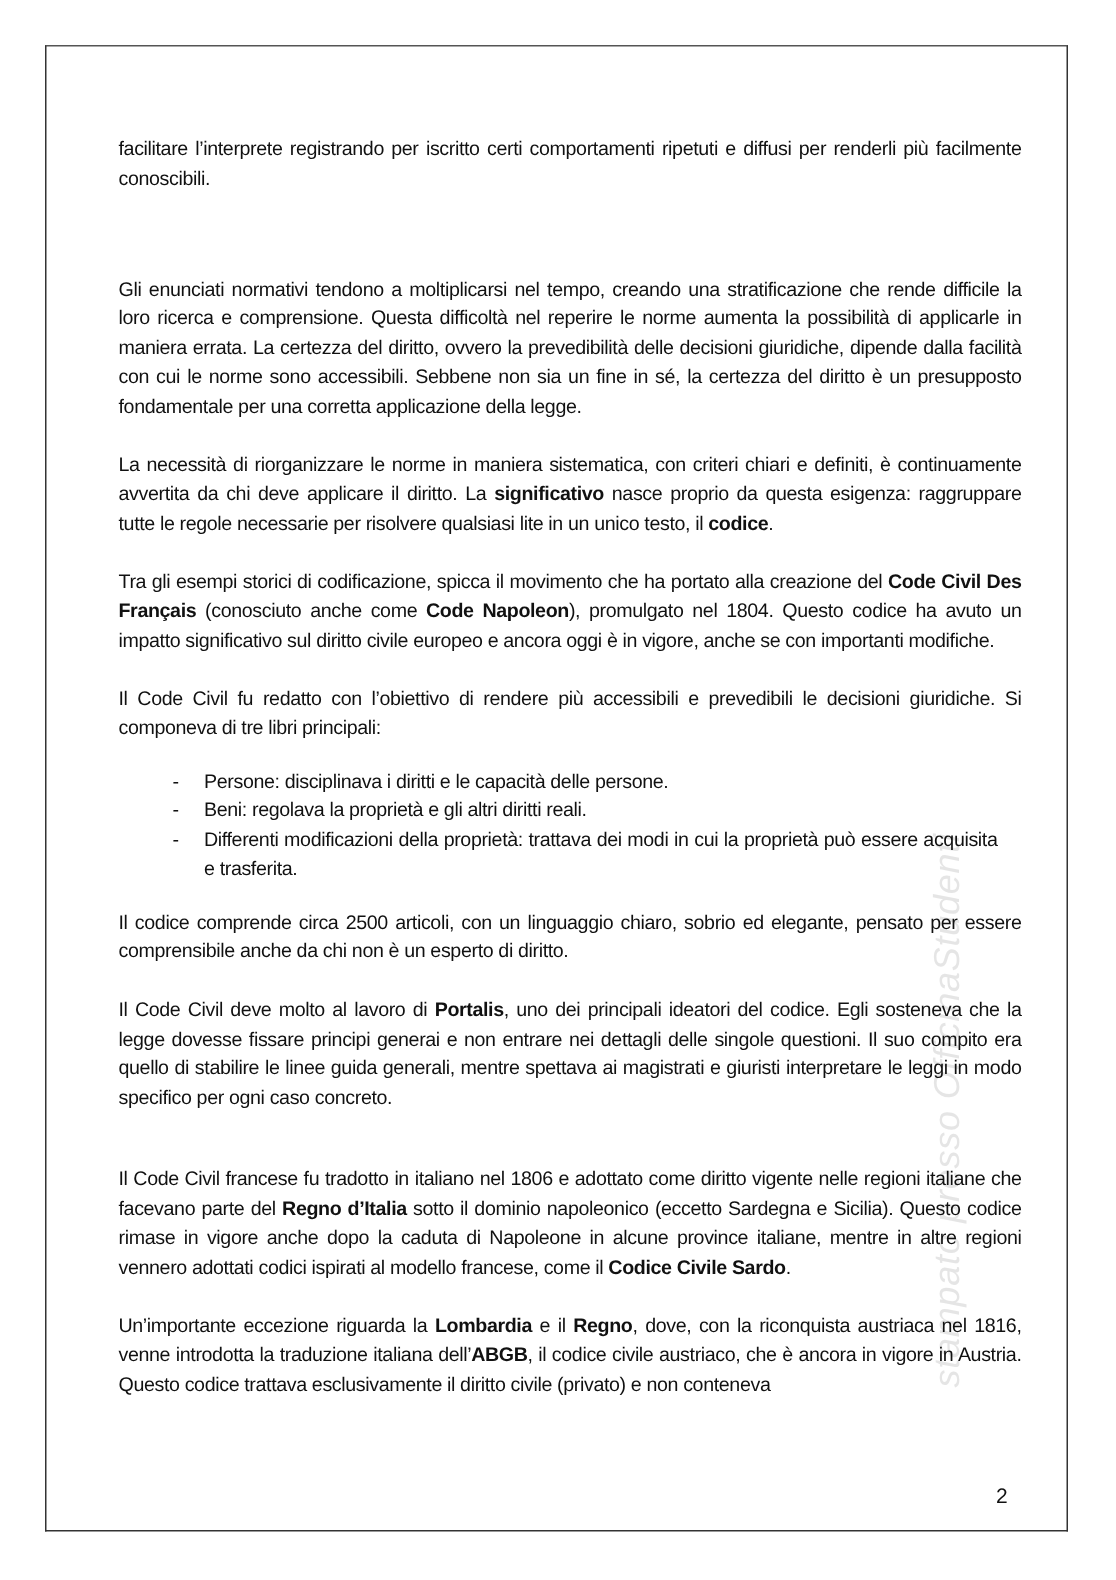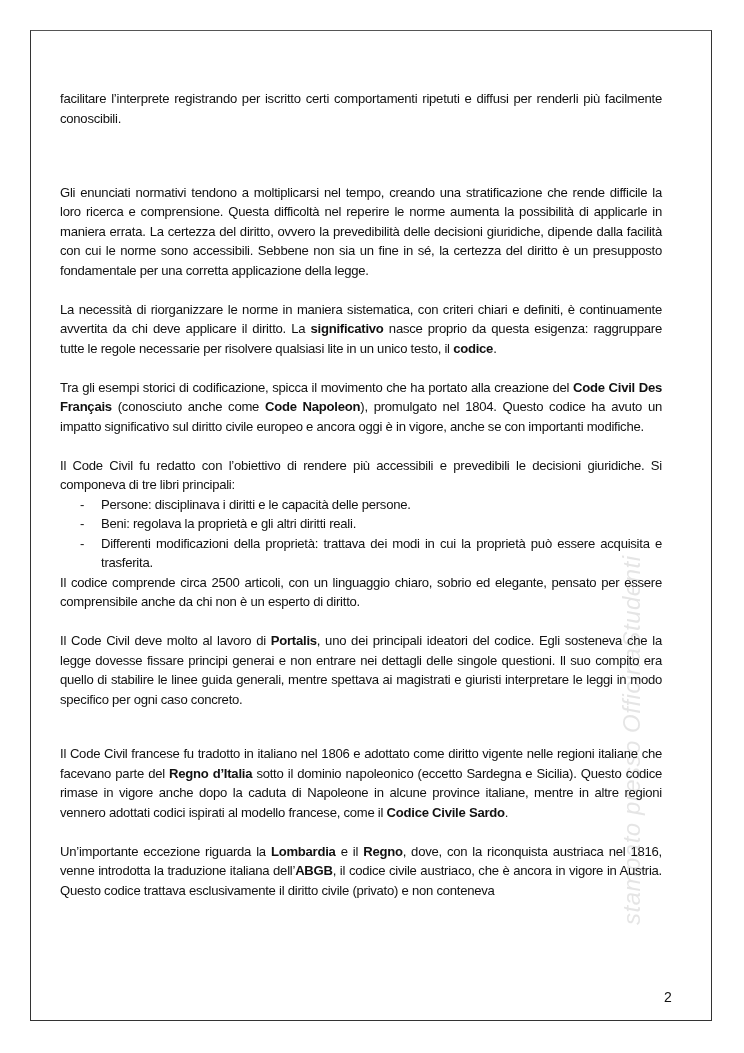--- a/index.html
+++ b/index.html
@@ -1,28 +1,28 @@
 <!DOCTYPE html>
 <html><head>
 <meta charset="utf-8">
 <style>
   html, body { margin: 0; padding: 0; background: #ffffff; }
   body { width: 744px; height: 1053px; position: relative; overflow: hidden;
          font-family: "Liberation Sans", sans-serif; color: #111; }
   .page-frame { position: absolute; left: 30px; top: 30px; width: 682px; height: 991px;
                 border: 1.5px solid #333; border-top-color: #555; box-sizing: border-box; }
-  .content { position: absolute; left: 60px; top: 89px; width: 602px;
+  .content { position: absolute; left: 79px; top: 89px; width: 602px;
              font-size: 13.1px; line-height: 19.5px; letter-spacing: -0.25px; }
   .content p { margin: 0; text-align: justify; }
   .gap { height: 19.5px; }
   .section-title { font-weight: bold; font-size: 13.5px; margin: 0; }
   .h-num { font-weight: bold; font-size: 15px; margin: 0; padding-left: 20px; letter-spacing: -0.3px; }
   .h-num .num { display: inline-block; width: 27px; }
   b { font-weight: bold; }
-  ul.dash { list-style: none; margin: 0; padding: 0 0 0 0; }
+  ul.dash { list-style: none; margin: 16px; padding: 0 0 0 0; }
   ul.dash li { position: relative; padding-left: 41px; text-align: justify; }
   ul.dash li::before { content: "-"; position: absolute; left: 20px; }
   .page-number { position: absolute; left: 664px; top: 989px; font-size: 14px; }
   .watermark { position: absolute; left: 618px; top: 925px; transform-origin: 0 0;
                transform: rotate(-90deg); font-size: 24px; font-style: italic;
                color: rgba(180,180,180,0.35); white-space: nowrap; letter-spacing: 0.5px; }
 </style>
 </head>
 <body>
 

